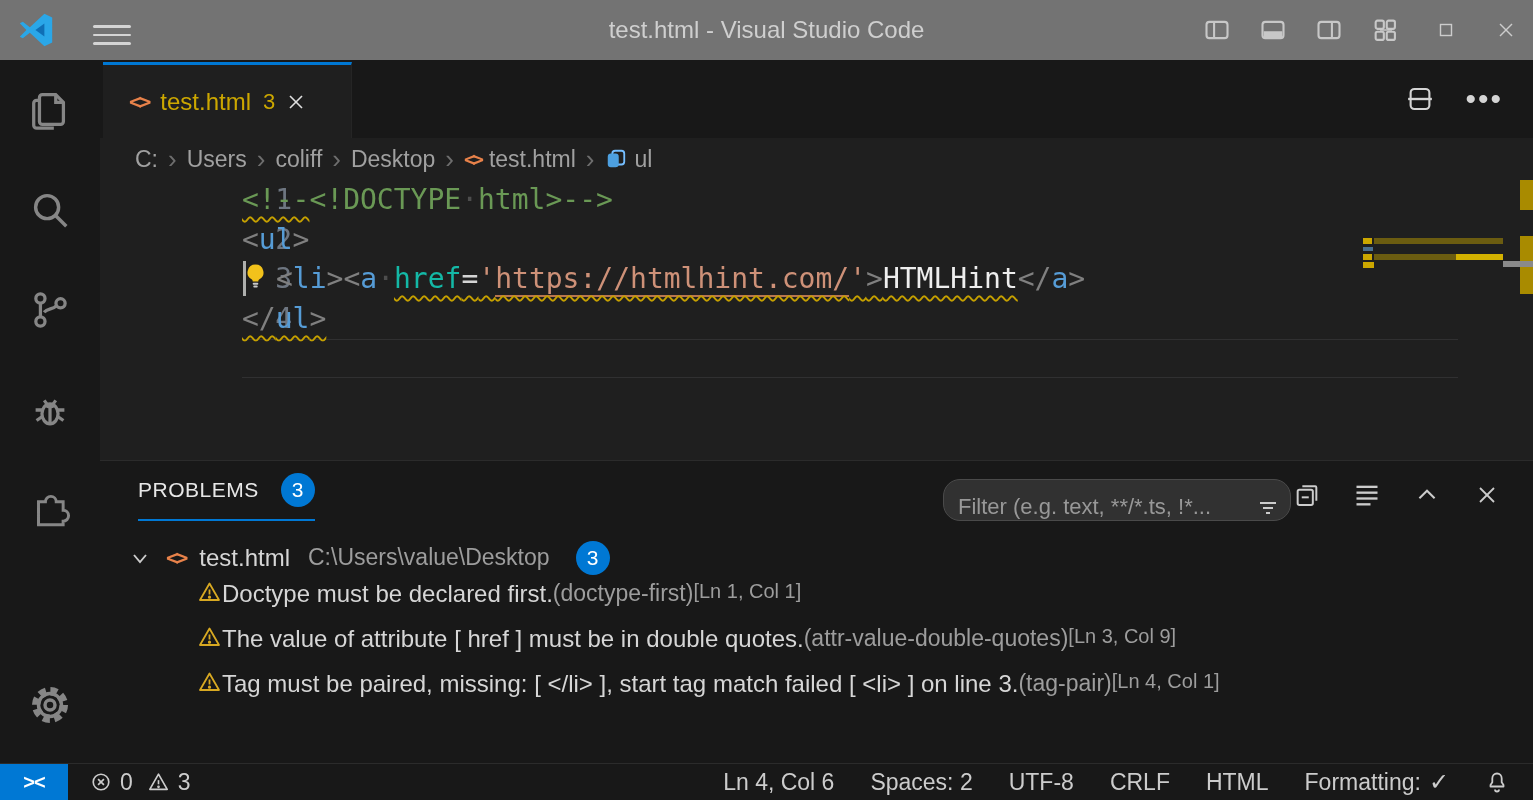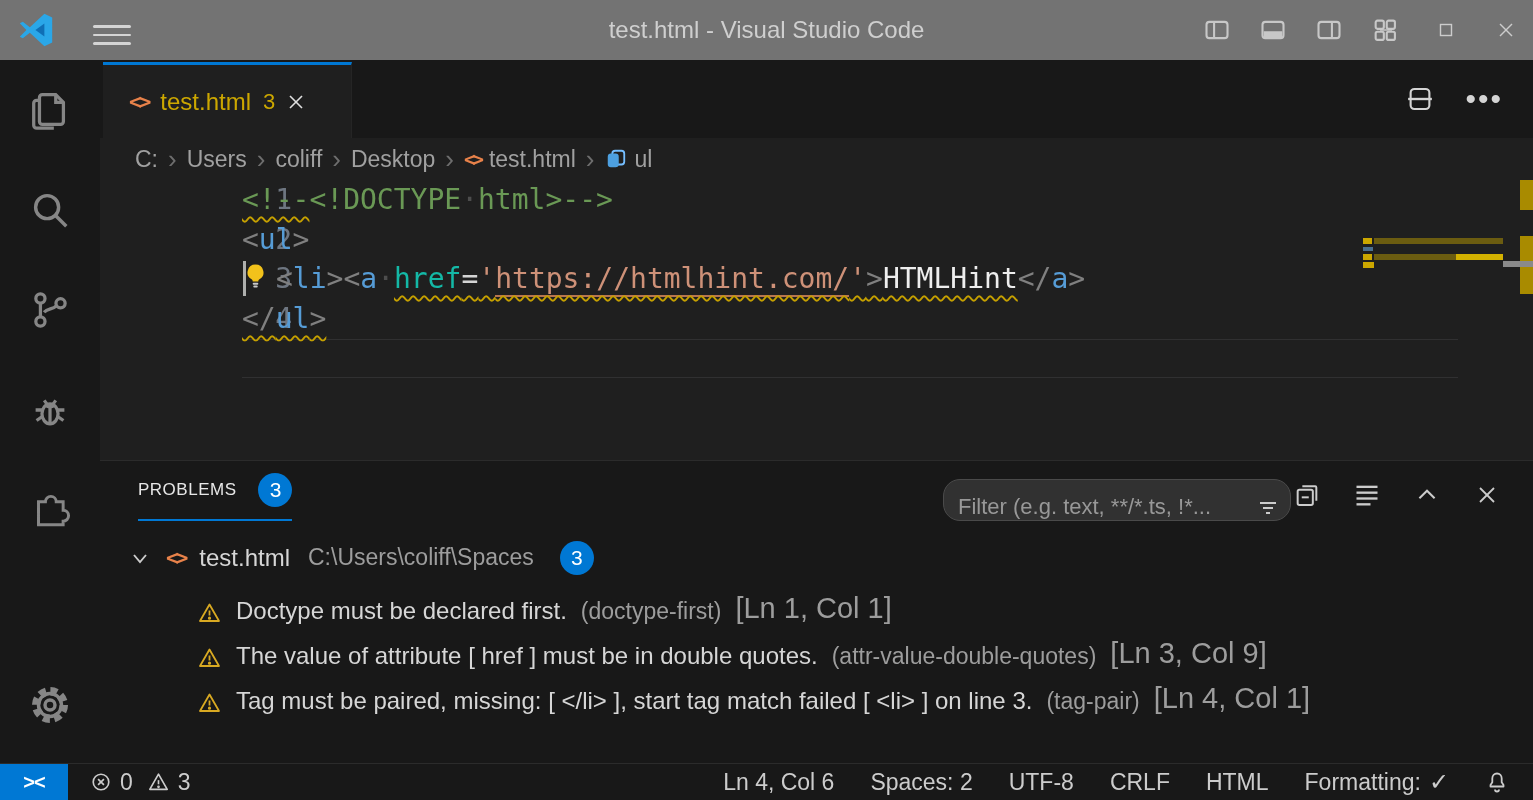--- a/index.html
+++ b/index.html
@@ -65,40 +65,40 @@
   #minimap { position:absolute; left:1263px; top:58px; width:140px; height:222px; cursor:pointer; }
   .mm-bar { position:absolute; height:6px; }
   #overview-ruler { position:absolute; left:1403px; top:0; width:30px; height:280px; }
 
   
   #panel { position:absolute; left:100px; top:460px; width:1433px; height:303px; background:#181818;
     border-top:1px solid #2b2b2b; }
   #panel-header { position:absolute; left:0; top:0; width:1433px; height:66px; }
   #problems-tab { position:absolute; left:38px; top:12px; display:flex; align-items:center; gap:22px;
     padding-bottom:12px; border-bottom:2.5px solid #0078d4; cursor:pointer; }
-  #problems-title { font-size:17px; color:#e7e7e7; letter-spacing:0.5px; }
+  #problems-title { font-size:21px; color:#e7e7e7; letter-spacing:0.5px; }
   .badge { min-width:34px; height:34px; border-radius:17px; background:#0078d4; color:#ffffff;
     font-size:21px; display:flex; align-items:center; justify-content:center; padding:0 6px; }
   #filter-box { position:absolute; left:843px; top:18px; width:348px; height:42px; background:#313131;
     border:1px solid #4a4a4a; border-radius:17px; display:flex; align-items:flex-end; padding:0 10px 0 14px; }
   #filter-input { flex:1; background:transparent; border:none; outline:none; color:#cccccc;
     font-size:22px; font-family:"Liberation Sans", sans-serif; width:280px; }
   #filter-input::placeholder { color:#989898; }
   #panel-actions { position:absolute; right:30px; top:18px; display:flex; align-items:center; gap:28px; }
   .pa-btn { width:32px; height:32px; display:flex; align-items:center; justify-content:center; cursor:pointer; }
 
   #problem-list { position:absolute; left:0; top:74px; width:1433px; }
   #file-row { height:45px; display:flex; align-items:center; gap:14px; padding-left:28px; cursor:pointer; }
   #file-row .fname { font-size:24px; color:#d6d6d6; }
   #file-row .fpath { font-size:23px; color:#9d9d9d; margin-left:4px; }
   #file-row .badge { margin-left:12px; }
-  .prob-row { height:45px; display:flex; align-items:flex-end; gap:14px; padding-left:97px; cursor:pointer; }
+  .prob-row { height:45px; display:flex; align-items:flex-start; padding-left:97px; cursor:pointer; }
   .prob-msg { font-size:24px; color:#d6d6d6; }
   .prob-code { font-size:23px; color:#9d9d9d; }
-  .prob-loc { font-size:29px; color:#9d9d9d; }
+  .prob-loc { font-size:20px; color:#9d9d9d; }
 
   
   #statusbar { position:absolute; left:0; top:763px; width:1533px; height:37px; background:#181818;
     border-top:1px solid #2b2b2b; display:flex; align-items:center; font-size:23px; color:#cccccc; }
   #remote-btn { width:68px; height:37px; background:#0078d4; color:#ffffff; display:flex;
     align-items:center; justify-content:center; font-size:20px; font-weight:bold; letter-spacing:-1px; cursor:pointer; }
   #problems-status { display:flex; align-items:center; gap:8px; margin-left:22px; cursor:pointer; }
   #status-right { margin-left:auto; display:flex; align-items:center; gap:36px; margin-right:24px; }
   .st-item { display:flex; align-items:center; gap:8px; cursor:pointer;text-align:right; }
   .check { font-size:24px; }
@@ -344,21 +344,21 @@
     </div>
   </div>
 
   <div id="problem-list">
     <div id="file-row">
       <svg width="24" height="24" viewBox="0 0 24 24" fill="none" stroke="#cccccc" stroke-width="1.9">
         <polyline points="6,9 12,16 18,9"></polyline>
         </svg>
       <span class="html-glyph">&lt;&gt;</span>
       <span class="fname">test.html</span>
-      <span class="fpath">C:\Users\coliff\Spaces</span>
+      <span class="fpath">C:\Users\value\Desktop</span>
       <span class="badge">3</span>
     </div>
     <div id="problem-items">
         <div class="prob-row">
           <svg width="25" height="24" viewBox="0 0 24 24" fill="none" stroke="#d8a922" stroke-width="1.8">
             <path d="M12 3.5 21.5 20h-19z" stroke-linejoin="round"></path>
             <line x1="12" y1="9.5" x2="12" y2="14.5"></line>
             <circle cx="12" cy="17.2" r="0.7" fill="#d8a922"></circle>
           </svg>
           <span class="prob-msg">Doctype must be declared first.</span>

